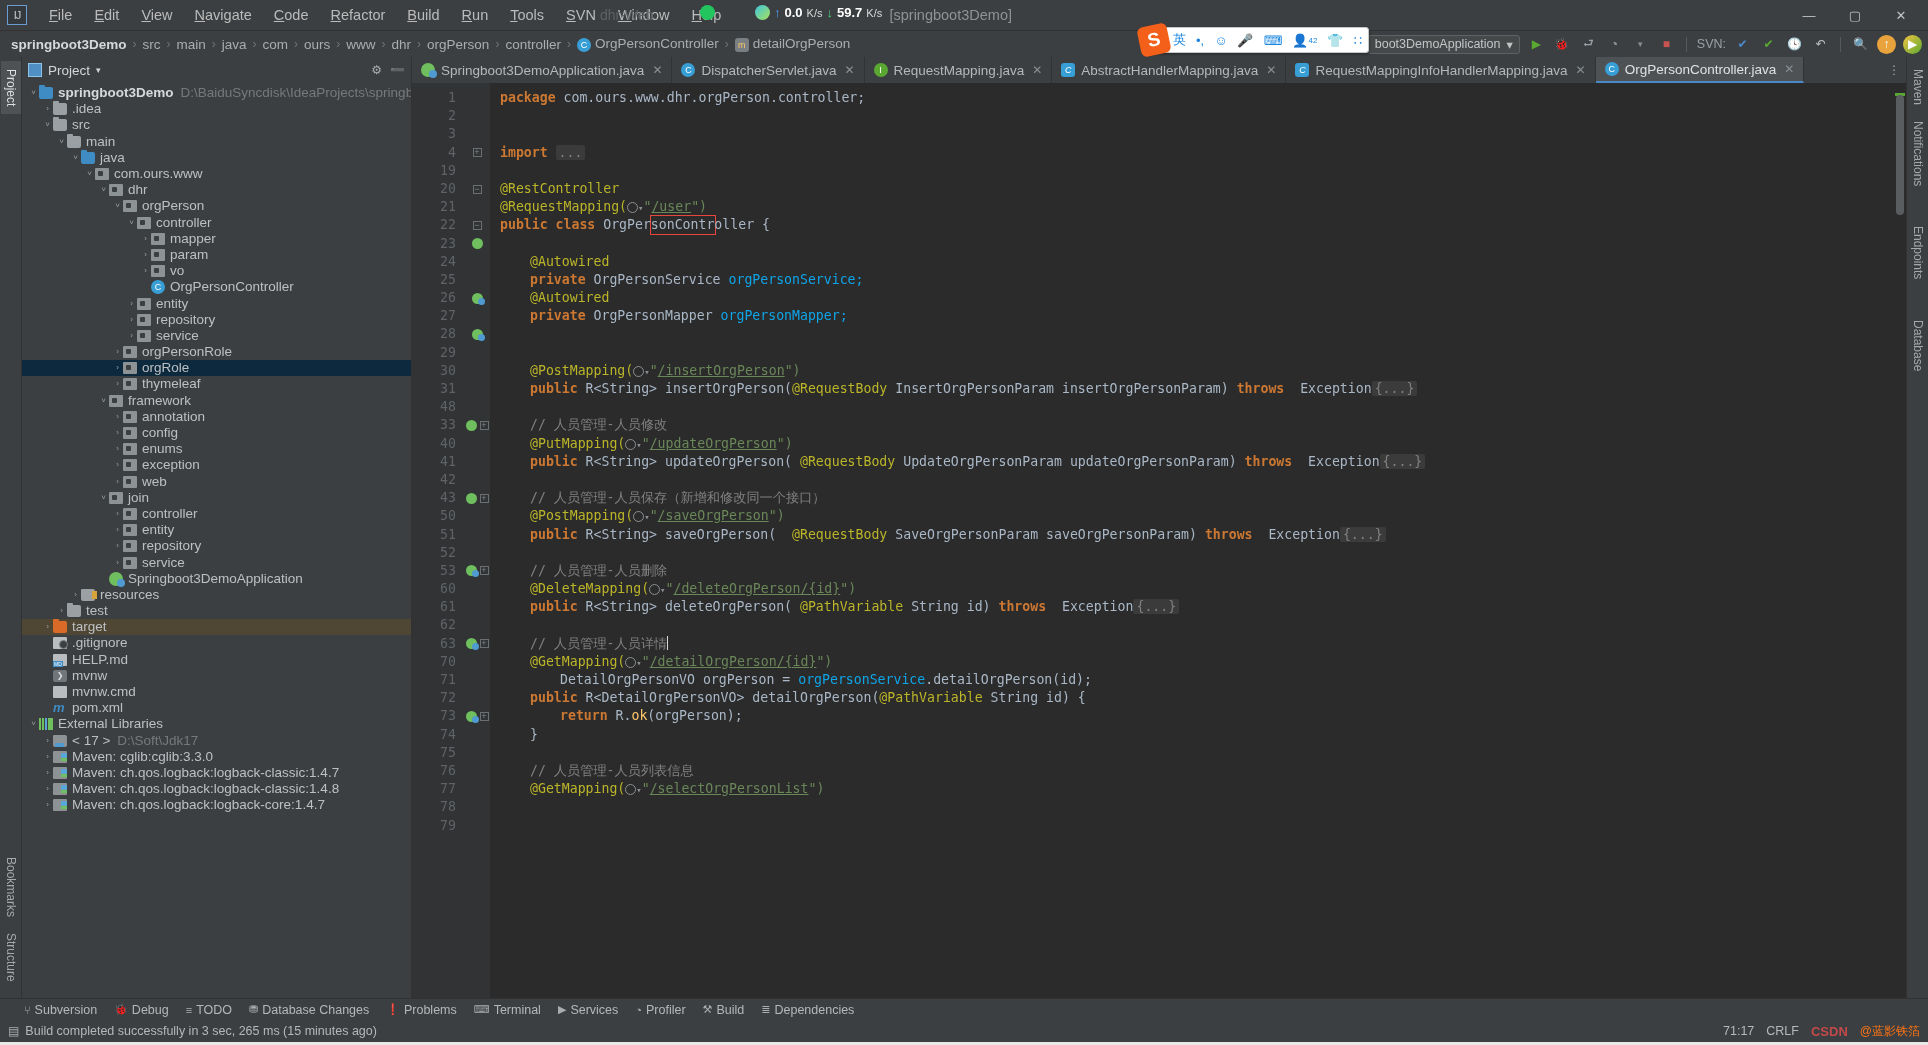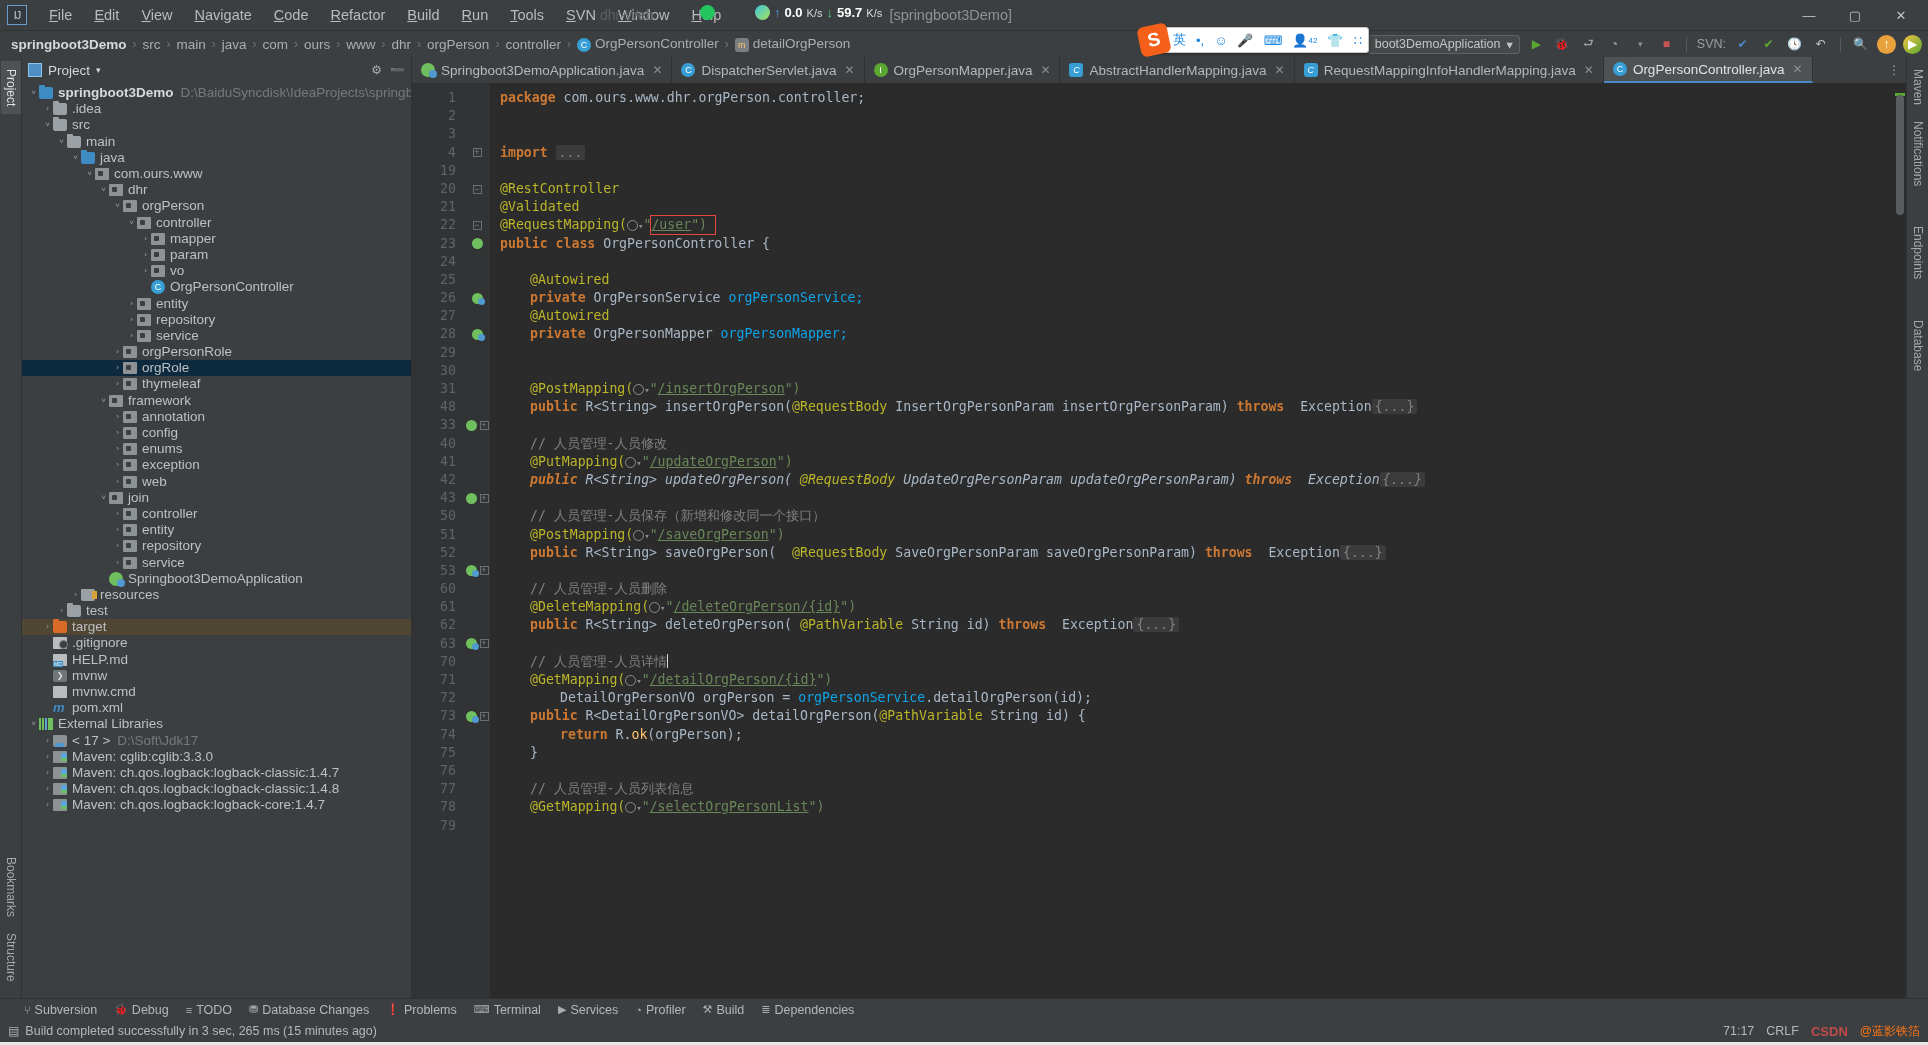--- a/index.html
+++ b/index.html
@@ -518,21 +518,21 @@
             <span>Springboot3DemoApplication.java</span>
             <span class="x">✕</span>
           </div>
           <div class="tab">
             <span class="ti c">C</span>
             <span>DispatcherServlet.java</span>
             <span class="x">✕</span>
           </div>
           <div class="tab">
             <span class="ti i">I</span>
-            <span>OrgPersonMapper.java</span>
+            <span>RequestMapping.java</span>
             <span class="x">✕</span>
           </div>
           <div class="tab">
             <span class="ti ac">C</span>
             <span>AbstractHandlerMapping.java</span>
             <span class="x">✕</span>
           </div>
           <div class="tab">
             <span class="ti ac">C</span>
             <span>RequestMappingInfoHandlerMapping.java</span>
@@ -665,36 +665,35 @@
         <div class="code" id="code">
 
           <div class="redbox" style="left:160px;top:132px;width:66px;height:20px;"></div>
 
         <div class="cl" style="padding-left: 10px;"><span class="kw">package </span><span class="ty">com.ours.www.dhr.orgPerson.controller;</span></div>
             <div class="cl" style="padding-left: 10px;"></div>
             <div class="cl" style="padding-left: 10px;"></div>
             <div class="cl" style="padding-left: 10px;"><span class="kw">import </span><span class="fadein">...</span></div>
             <div class="cl" style="padding-left: 10px;"></div>
             <div class="cl" style="padding-left: 10px;"><span class="an">@RestController</span></div>
-            <div class="cl" style="padding-left: 10px;"><span class="an">@Validated</span></div>
             <div class="cl" style="padding-left: 10px;"><span class="an">@RequestMapping(</span><span><span class="globe"></span><span class="chv">▾</span></span><span class="st">"</span><span class="stu">/user</span><span class="st">")</span></div>
             <div class="cl" style="padding-left: 10px;"><span class="kw">public class </span><span class="ty">OrgPersonController </span><span class="ty">{</span></div>
             <div class="cl" style="padding-left: 10px;"></div>
             <div class="cl" style="padding-left: 40px;"><span class="an">@Autowired</span></div>
             <div class="cl" style="padding-left: 40px;"><span class="kw">private </span><span class="ty">OrgPersonService </span><span class="fld">orgPersonService;</span></div>
             <div class="cl" style="padding-left: 40px;"><span class="an">@Autowired</span></div>
             <div class="cl" style="padding-left: 40px;"><span class="kw">private </span><span class="ty">OrgPersonMapper </span><span class="fld">orgPersonMapper;</span></div>
             <div class="cl" style="padding-left: 10px;"></div>
             <div class="cl" style="padding-left: 10px;"></div>
             <div class="cl" style="padding-left: 40px;"><span class="an">@PostMapping(</span><span><span class="globe"></span><span class="chv">▾</span></span><span class="st">"</span><span class="stu">/insertOrgPerson</span><span class="st">")</span></div>
             <div class="cl" style="padding-left: 40px;"><span class="kw">public </span><span class="ty">R&lt;String&gt; </span><span class="ty">insertOrgPerson</span><span class="ty">(</span><span class="an">@RequestBody </span><span class="ty">InsertOrgPersonParam insertOrgPersonParam) </span><span class="kw">throws </span><span class="ty"> Exception</span><span class="fadein">{...}</span></div>
             <div class="cl" style="padding-left: 10px;"></div>
             <div class="cl" style="padding-left: 40px;"><span class="cm">// 人员管理-人员修改</span></div>
             <div class="cl" style="padding-left: 40px;"><span class="an">@PutMapping(</span><span><span class="globe"></span><span class="chv">▾</span></span><span class="st">"</span><span class="stu">/updateOrgPerson</span><span class="st">")</span></div>
-            <div class="cl" style="padding-left: 40px; font-style: italic;"><span class="kw">public </span><span class="ty">R&lt;String&gt; </span><span class="ty">updateOrgPerson</span><span class="ty">( </span><span class="an">@RequestBody </span><span class="ty">UpdateOrgPersonParam updateOrgPersonParam) </span><span class="kw">throws </span><span class="ty"> Exception</span><span class="fadein">{...}</span></div>
+            <div class="cl" style="padding-left: 40px;"><span class="kw">public </span><span class="ty">R&lt;String&gt; </span><span class="ty">updateOrgPerson</span><span class="ty">( </span><span class="an">@RequestBody </span><span class="ty">UpdateOrgPersonParam updateOrgPersonParam) </span><span class="kw">throws </span><span class="ty"> Exception</span><span class="fadein">{...}</span></div>
             <div class="cl" style="padding-left: 10px;"></div>
             <div class="cl" style="padding-left: 40px;"><span class="cm">// 人员管理-人员保存（新增和修改同一个接口）</span></div>
             <div class="cl" style="padding-left: 40px;"><span class="an">@PostMapping(</span><span><span class="globe"></span><span class="chv">▾</span></span><span class="st">"</span><span class="stu">/saveOrgPerson</span><span class="st">")</span></div>
             <div class="cl" style="padding-left: 40px;"><span class="kw">public </span><span class="ty">R&lt;String&gt; </span><span class="ty">saveOrgPerson</span><span class="ty">(  </span><span class="an">@RequestBody </span><span class="ty">SaveOrgPersonParam saveOrgPersonParam) </span><span class="kw">throws </span><span class="ty"> Exception</span><span class="fadein">{...}</span></div>
             <div class="cl" style="padding-left: 10px;"></div>
             <div class="cl" style="padding-left: 40px;"><span class="cm">// 人员管理-人员删除</span></div>
             <div class="cl" style="padding-left: 40px;"><span class="an">@DeleteMapping(</span><span><span class="globe"></span><span class="chv">▾</span></span><span class="st">"</span><span class="stu">/deleteOrgPerson/{id}</span><span class="st">")</span></div>
             <div class="cl" style="padding-left: 40px;"><span class="kw">public </span><span class="ty">R&lt;String&gt; </span><span class="ty">deleteOrgPerson</span><span class="ty">( </span><span class="an">@PathVariable </span><span class="ty">String id) </span><span class="kw">throws </span><span class="ty"> Exception</span><span class="fadein">{...}</span></div>
             <div class="cl" style="padding-left: 10px;"></div>
             <div class="cl" style="padding-left: 40px;"><span class="cm">// 人员管理-人员详情</span><span class="caret"></span></div>

